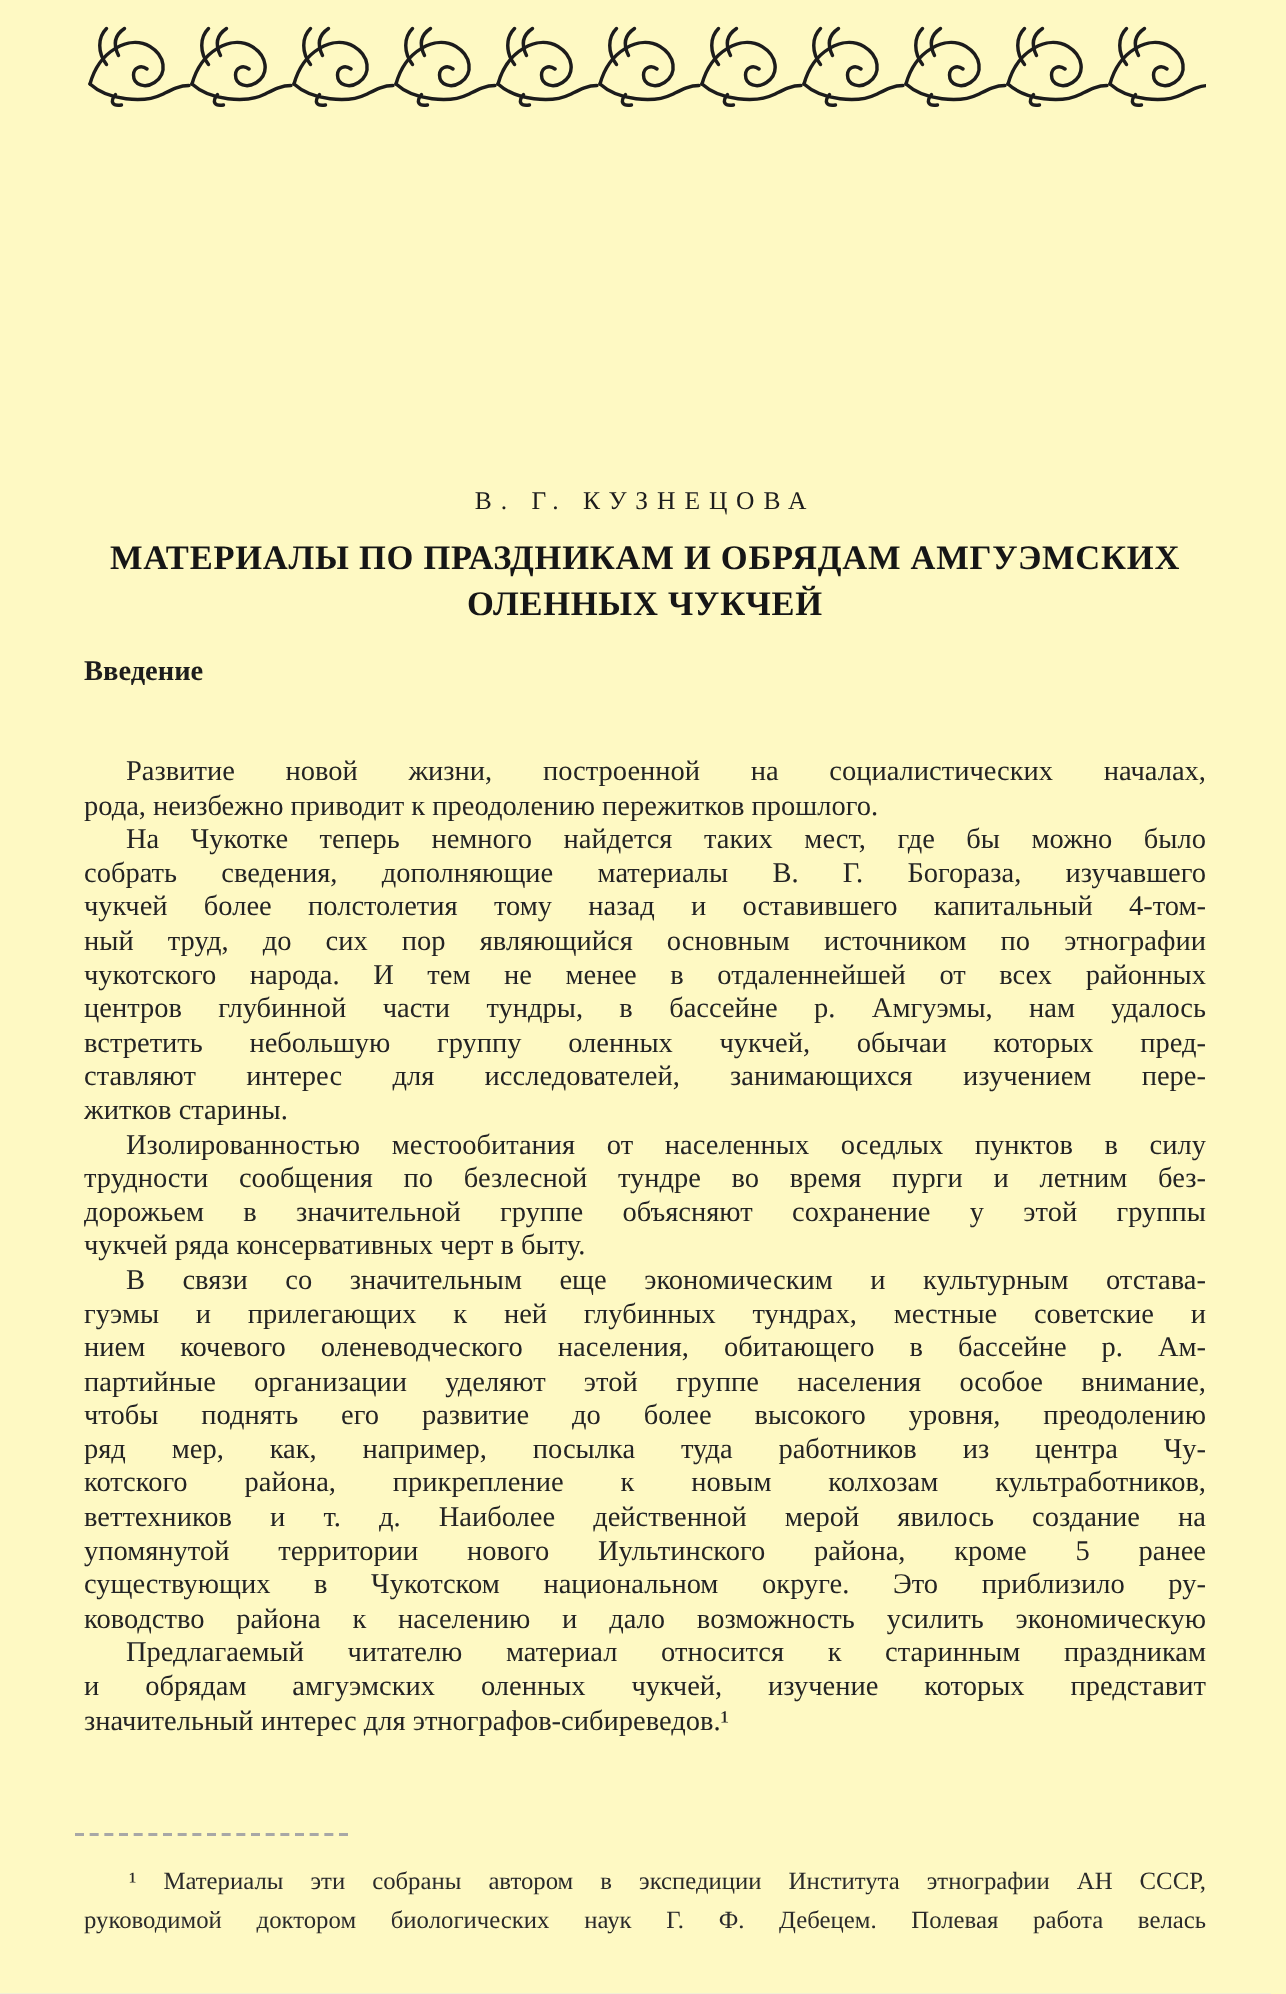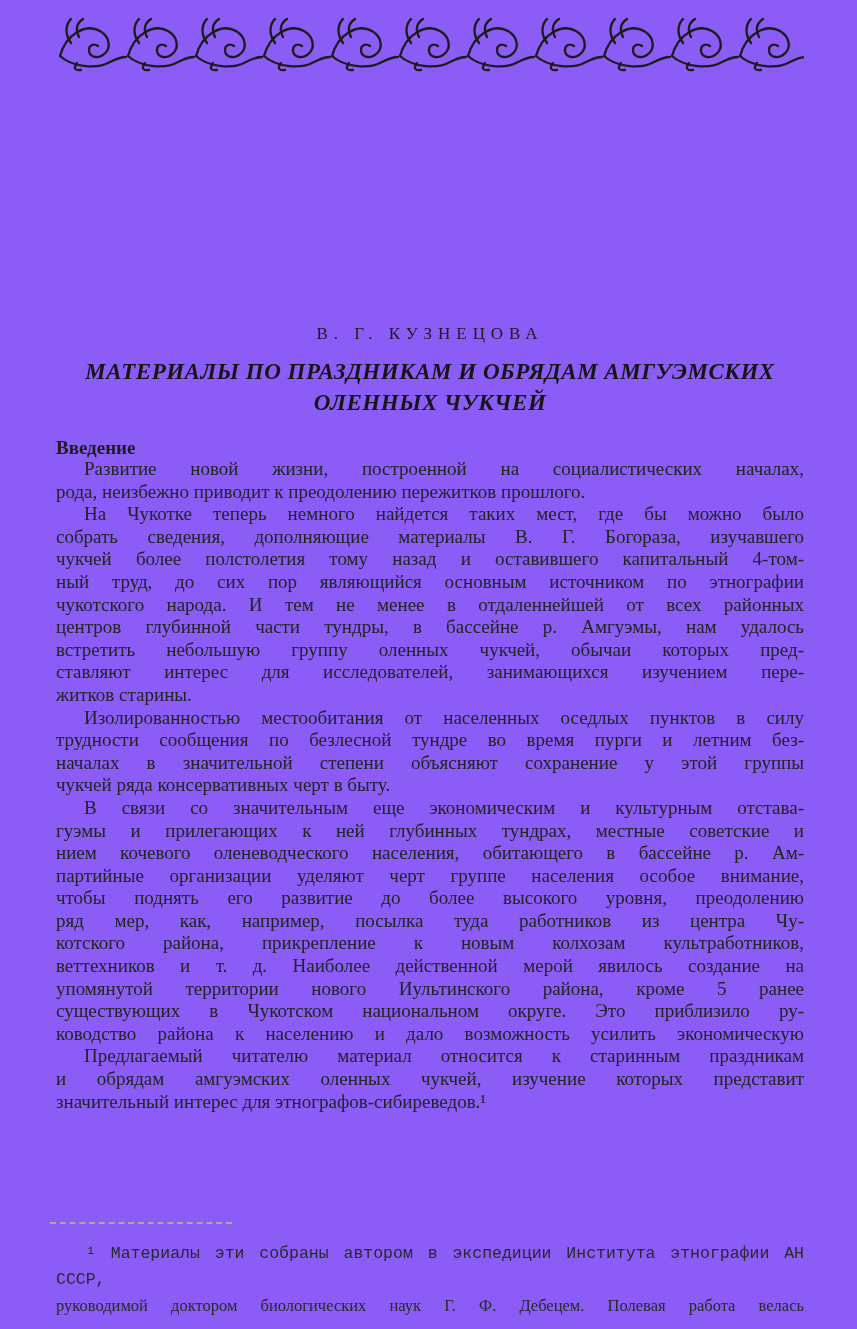--- a/index.html
+++ b/index.html
@@ -6,21 +6,21 @@
     margin: 0;
     padding: 0;
     background: #e8e8e8;
     font-family: "Liberation Serif", "DejaVu Serif", serif;
   }
   .page {
     position: relative;
     width: 857px;
     height: 1329px;
     margin: 0 auto;
-    background: #8b5cf6;
+    background: #fef9c3;
     color: #222222;
     overflow: hidden;
   }
   .ornament {
     position: absolute;
     top: 16px;
     left: 56px;
     width: 748px;
     height: 58px;
   }
@@ -39,35 +39,34 @@
     position: absolute;
     top: 356px;
     left: 50px;
     width: 760px;
     text-align: center;
     font-weight: bold;
     font-size: 23px;
     line-height: 31px;
     letter-spacing: 0.5px;
     color: #161616;
-    font-style: italic;
   }
   .section-heading {
     position: absolute;
     top: 437px;
     left: 56px;
     width: 748px;
     text-align: left;
     font-size: 19px;
     font-weight: bold;
     color: #1d1d1d;
   }
   .body-text {
     position: absolute;
-    top: 458px;
+    top: 504px;
     left: 56px;
     width: 748px;
     font-size: 19px;
     line-height: 22.6px;
     color: #242424;
   }
   .para { margin: 0; }
   .line {
     text-align: justify;
     text-align-last: justify;
@@ -86,21 +85,21 @@
   }
   .footnote {
     position: absolute;
     top: 1241px;
     left: 56px;
     width: 748px;
     font-size: 16.5px;
     line-height: 26px;
     color: #2a2a2a;
   }
-  .footnote .line.first { text-indent: 30px; font-family: Liberation Mono, monospace; }
+  .footnote .line.first { text-indent: 30px; }
 </style>
 </head>
 <body>
 
 <div class="page">
 
   <svg class="ornament" viewBox="0 0 748 58" xmlns="http://www.w3.org/2000/svg" aria-hidden="true">
     <defs>
       <g id="wave" stroke="#1c1c1c" stroke-width="2.3" fill="none" stroke-linecap="round" stroke-linejoin="round">
         <path d="M4 40 C10 18 30 7 44 15 C54 21 56 33 47 39 C41 43 33 41 33 34 C33 29 38 27 42 30"></path>
@@ -144,28 +143,28 @@
         <div class="line">ный труд, до сих пор являющийся основным источником по этнографии</div>
         <div class="line">чукотского народа. И тем не менее в отдаленнейшей от всех районных</div>
         <div class="line">центров глубинной части тундры, в бассейне р. Амгуэмы, нам удалось</div>
         <div class="line">встретить небольшую группу оленных чукчей, обычаи которых пред-</div>
         <div class="line">ставляют интерес для исследователей, занимающихся изучением пере-</div>
         <div class="line last">житков старины.</div>
       </div>
       <div class="para">
         <div class="line first">Изолированностью местообитания от населенных оседлых пунктов в силу</div>
         <div class="line">трудности сообщения по безлесной тундре во время пурги и летним без-</div>
-        <div class="line">началах в значительной степени объясняют сохранение у этой группы</div>
+        <div class="line">дорожьем в значительной группе объясняют сохранение у этой группы</div>
         <div class="line last">чукчей ряда консервативных черт в быту.</div>
       </div>
       <div class="para">
         <div class="line first">В связи со значительным еще экономическим и культурным отстава-</div>
         <div class="line">гуэмы и прилегающих к ней глубинных тундрах, местные советские и</div>
         <div class="line">нием кочевого оленеводческого населения, обитающего в бассейне р. Ам-</div>
-        <div class="line">партийные организации уделяют черт группе населения особое внимание,</div>
+        <div class="line">партийные организации уделяют этой группе населения особое внимание,</div>
         <div class="line">чтобы поднять его развитие до более высокого уровня, преодолению</div>
         <div class="line">ряд мер, как, например, посылка туда работников из центра Чу-</div>
         <div class="line">котского района, прикрепление к новым колхозам культработников,</div>
         <div class="line">веттехников и т. д. Наиболее действенной мерой явилось создание на</div>
         <div class="line">упомянутой территории нового Иультинского района, кроме 5 ранее</div>
         <div class="line">существующих в Чукотском национальном округе. Это приблизило ру-</div>
         <div class="line">ководство района к населению и дало возможность усилить экономическую</div>
       </div>
       <div class="para">
         <div class="line first">Предлагаемый читателю материал относится к старинным праздникам</div>

